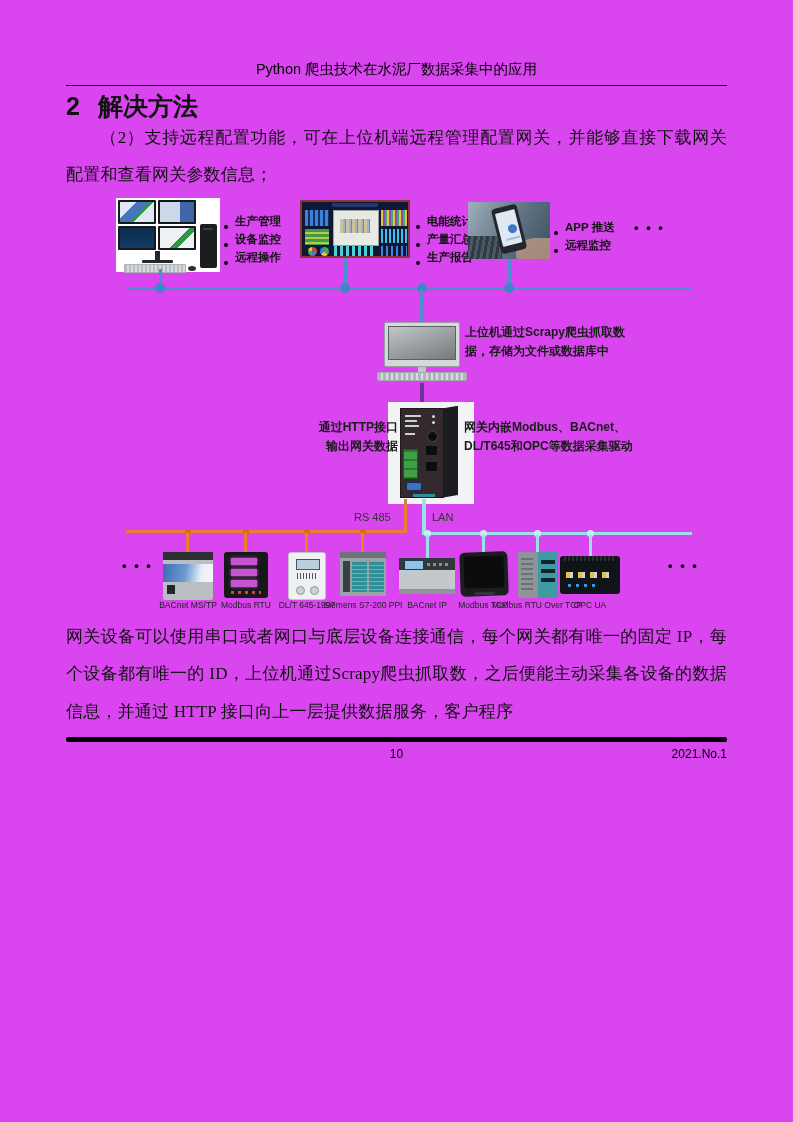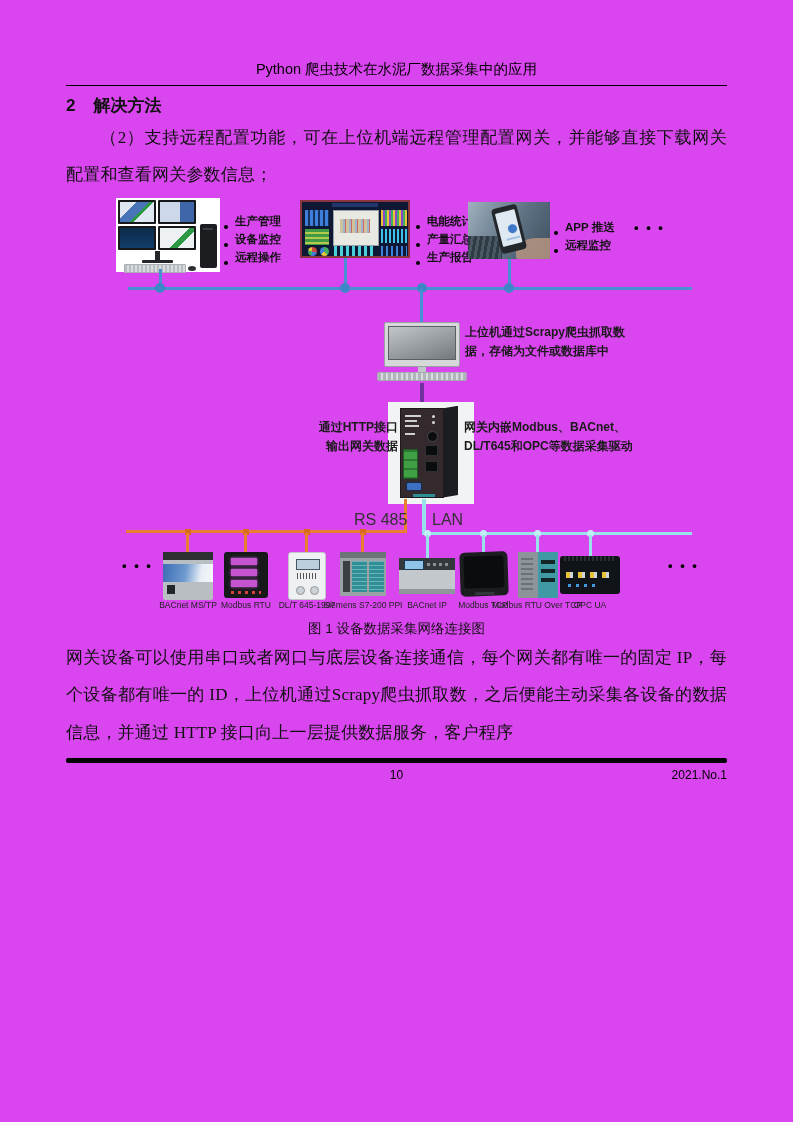--- a/index.html
+++ b/index.html
@@ -4,35 +4,35 @@
 <style>
   html,body{margin:0;padding:0;background:#888;}
   .page{
     position:relative; width:793px; height:1122px; background:#d946ef;
     margin:0 auto; overflow:hidden;
     font-family:"Liberation Serif", serif; color:#111;
   }
   .content{position:relative; width:661px; margin:0 66px; padding-top:58px;}
   .running-title{text-align:center; font-size:14.5px; line-height:22px; font-family:"Liberation Sans",sans-serif; color:#000;}
   .header-rule{height:0; border-top:1.6px solid #000; margin-top:5px;}
-  .section-heading{font-size:17px; font-weight:bold; line-height:26px; margin:7px 0 0 0; font-family:"Liberation Sans",sans-serif;}
+  .section-heading{font-size:25px; font-weight:bold; line-height:26px; margin:7px 0 0 0; font-family:"Liberation Sans",sans-serif;}
   .section-heading .num{margin-right:18px;}
   p.body{font-size:17px; line-height:37.4px; text-align:justify; margin:0; letter-spacing:0.2px;}
   p.body.indent{text-indent:2em;}
 
   
   .diagram{position:relative; width:661px; height:424px; font-family:"Liberation Sans",sans-serif;}
   .abs{position:absolute;}
   .hline{position:absolute; height:3px;}
   .vline{position:absolute; width:3px;}
   .busnode{position:absolute; width:10px; height:10px; border-radius:50%;}
   .lannode{position:absolute; width:7px; height:7px; border-radius:50%; background:#c2eff3;}
   .joint{position:absolute; width:6px; height:6px; background:#d96a20;}
   .note{position:absolute; font-size:12px; font-weight:600; color:#1a1a1a; line-height:19px; white-space:nowrap;}
-  .buslabel{position:absolute; font-size:16px; color:#333; white-space:nowrap;}
+  .buslabel{position:absolute; font-size:11px; color:#333; white-space:nowrap;}
   .bullets{position:absolute; font-size:11.5px; font-weight:600; color:#111;}
   .bullets .row{display:flex; align-items:flex-end; height:18px;}
   .bullets .dot{width:4px; height:4px; border-radius:50%; background:#000; margin-right:7px; flex:0 0 auto;}
   .ellipsis{position:absolute; font-size:13px; font-weight:bold; letter-spacing:2px; color:#000;}
   .dev-label{position:absolute; top:406px; width:110px; text-align:center; font-size:8.5px; color:#222; white-space:nowrap;}
   .caption{text-align:center; font-size:13.5px; line-height:21px; font-family:"Liberation Sans",sans-serif; color:#111; margin:0;}
 
   
   .ws{left:50px; top:4px; width:104px; height:74px; background:#fff;}
   .ws .grid{position:absolute; left:2px; top:2px; width:78px; height:50px; display:grid; grid-template-columns:1fr 1fr; grid-template-rows:1fr 1fr; gap:2px;}
@@ -371,21 +371,20 @@
       <div class="dev-label" style="left:242px;">Siemens S7-200 PPI</div>
       <div class="dev-label" style="left:306px;">BACnet IP</div>
       <div class="dev-label" style="left:362px;">Modbus TCP</div>
       <div class="dev-label" style="left:416px;">Modbus RTU Over TCP</div>
       <div class="dev-label" style="left:469px;">OPC UA</div>
 
       <div class="ellipsis" style="left:56px; top:364px;">• • •</div>
       <div class="ellipsis" style="left:602px; top:364px;">• • •</div>
     </div>
 
-    <p class="caption">图 1  设备数据采集网络连接图</p>
 
     <p class="body">网关设备可以使用串口或者网口与底层设备连接通信，每个网关都有唯一的固定 IP，每个设备都有唯一的 ID，上位机通过Scrapy爬虫抓取数，之后便能主动采集各设备的数据信息，并通过 HTTP 接口向上一层提供数据服务，客户程序</p>
 
     <div class="footer-rule"></div>
     <div class="footer-row">
       <span>10</span>
       <span class="footer-issue">2021.No.1</span>
     </div>
 
   </div>

